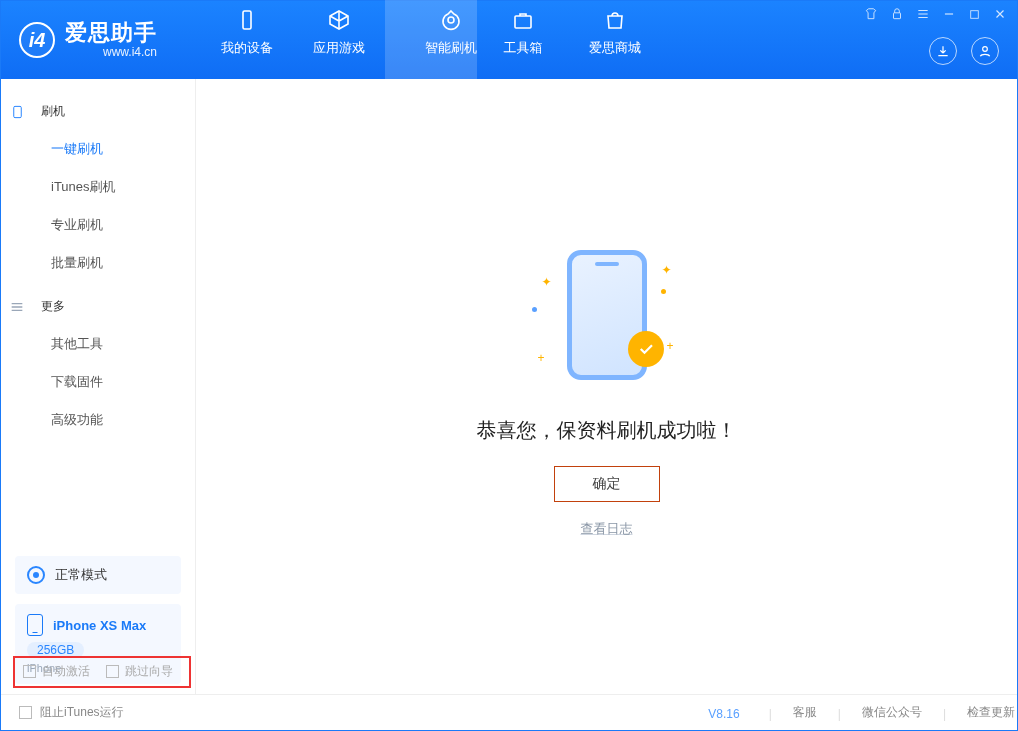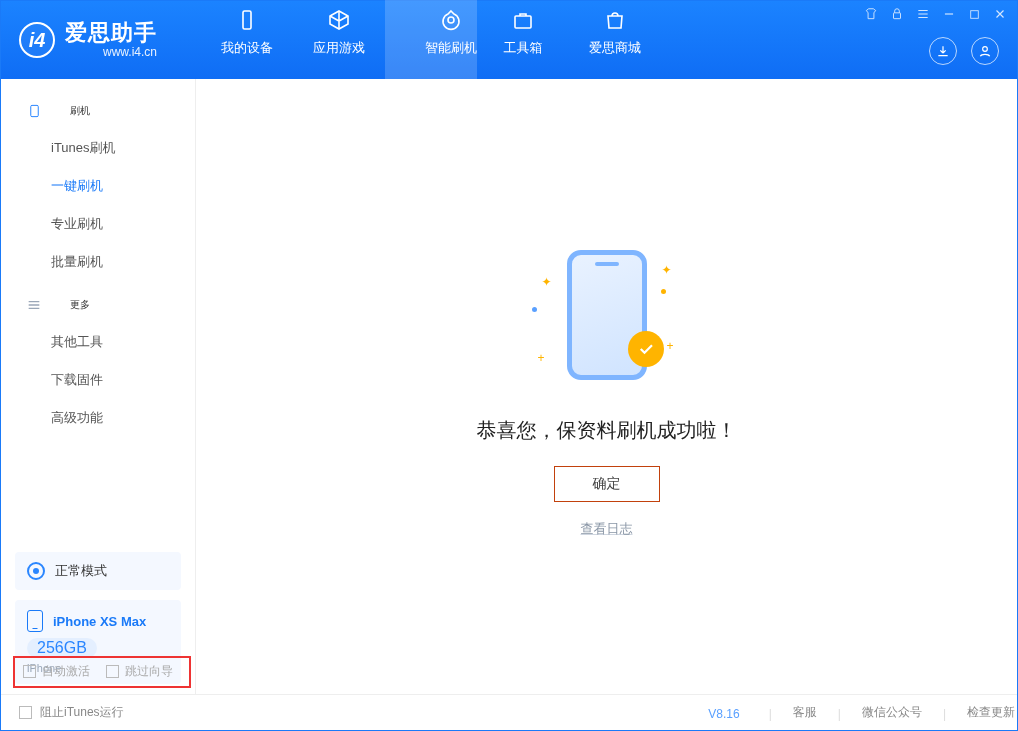--- a/index.html
+++ b/index.html
@@ -18,34 +18,34 @@
     .navtab .nicon svg { width:24px; height:24px; fill:none; stroke:#fff; stroke-width:1.6; }
     .win-controls-top { position:absolute; top:6px; right:10px; display:flex; gap:12px; align-items:center; color:#fff; font-size:12px; }
     .win-controls-top span, .win-controls-top svg { cursor:pointer; opacity:.9; }
     .hdr-right { position:absolute; right:18px; bottom:14px; display:flex; gap:14px; }
     .circ-btn { width:28px; height:28px; border:1.5px solid rgba(255,255,255,.7); border-radius:50%; display:flex; align-items:center; justify-content:center; cursor:pointer; }
     .circ-btn svg { width:16px; height:16px; stroke:#fff; fill:none; stroke-width:1.8; }
 
     .body { flex:1; display:flex; min-height:0; }
     .sidebar { width:195px; border-right:1px solid #eee; display:flex; flex-direction:column; }
     .side-scroll { flex:1; overflow:auto; padding-top:18px; }
-    .group-head { display:flex; align-items:center; gap:28px; padding:6px 25px 10px; color:#333; font-size:10px; font-weight:500; }
+    .group-head { display:flex; align-items:center; gap:16px; padding:6px 8px 10px; color:#333; font-size:12px; font-weight:500; }
     .group-head .gicon { width:16px; height:16px; display:flex; align-items:center; justify-content:center; }
     .sub-list { padding-left:50px; padding-bottom:10px; }
     .sub-item { height:38px; display:flex; align-items:center; font-size:13px; color:#555; cursor:pointer; }
     .sub-item.active { color:#1a7af8; }
     .sidebar-bottom { padding:10px 14px; display:flex; flex-direction:column; gap:10px; }
     .mode-card, .device-card { background:#f4f8ff; border-radius:4px; padding:10px 12px; font-size:13px; color:#333; }
     .mode-card { display:flex; align-items:center; gap:10px; }
     .mode-ic { width:18px; height:18px; border:2px solid #2a86ff; border-radius:50%; display:flex; align-items:center; justify-content:center; position:relative; }
     .mode-ic:after { content:""; width:6px; height:6px; background:#2a86ff; border-radius:50%; }
     .device-card .dh { display:flex; align-items:center; gap:10px; font-weight:600; color:#1a7af8; }
     .dh .phone-ic { width:16px; height:22px; border:1.5px solid #1a7af8; border-radius:3px; position:relative; }
     .dh .phone-ic:after { content:""; position:absolute; bottom:2px; left:50%; transform:translateX(-50%); width:5px; height:1.5px; background:#1a7af8; }
-    .cap-badge { display:inline-block; margin-top:6px; background:#e4efff; color:#2a86ff; border-radius:10px; padding:1px 10px; font-size:16px; }
+    .cap-badge { display:inline-block; margin-top:6px; background:#e4efff; color:#2a86ff; border-radius:10px; padding:1px 10px; font-size:12px; }
     .dev-type { font-size:11px; color:#9aa7b8; margin-top:4px; }
 
     .content { flex:1; position:relative; display:flex; flex-direction:column; align-items:center; justify-content:center; }
     .illus { position:relative; width:170px; height:160px; }
     .phone-g { position:absolute; left:50%; top:50%; transform:translate(-50%,-50%); width:80px; height:130px; border:5px solid #7fb5ff; border-radius:14px; background:linear-gradient(160deg,#e9f2ff 0%,#d0e4ff 100%); }
     .phone-g:before { content:""; position:absolute; top:7px; left:50%; transform:translateX(-50%); width:24px; height:4px; background:#7fb5ff; border-radius:3px; }
     .check-b { position:absolute; right:28px; bottom:28px; width:36px; height:36px; background:#ffb400; border-radius:50%; display:flex; align-items:center; justify-content:center; }
     .check-b svg { width:18px; height:18px; stroke:#fff; stroke-width:3; fill:none; }
     .sp { position:absolute; color:#ffb400; font-size:12px; }
     .sp1 { left:20px; top:40px; } .sp2 { right:20px; top:28px; } .sp3 { left:16px; bottom:30px; } .sp4 { right:18px; bottom:42px; }
@@ -169,22 +169,22 @@
       <div class="side-scroll">
           <div class="group-head">
             <span class="gicon">
               <svg viewBox="0 0 24 24" width="15" height="18" stroke="#2a86ff" fill="none" stroke-width="1.6">
                 <rect x="6" y="3" width="12" height="18" rx="2"></rect>
               </svg>
             </span>
             <span>刷机</span>
           </div>
           <div class="sub-list">
+            <div class="sub-item active">一键刷机</div>
             <div class="sub-item">iTunes刷机</div>
-            <div class="sub-item active">一键刷机</div>
             <div class="sub-item">专业刷机</div>
             <div class="sub-item">批量刷机</div>
           </div>
           <div class="group-head">
             <span class="gicon">
               <svg viewBox="0 0 24 24" width="16" height="16" stroke="#9aa7b8" fill="none" stroke-width="2">
                 <path d="M4 7h16M4 12h16M4 17h16"></path>
               </svg>
             </span>
             <span>更多</span>

